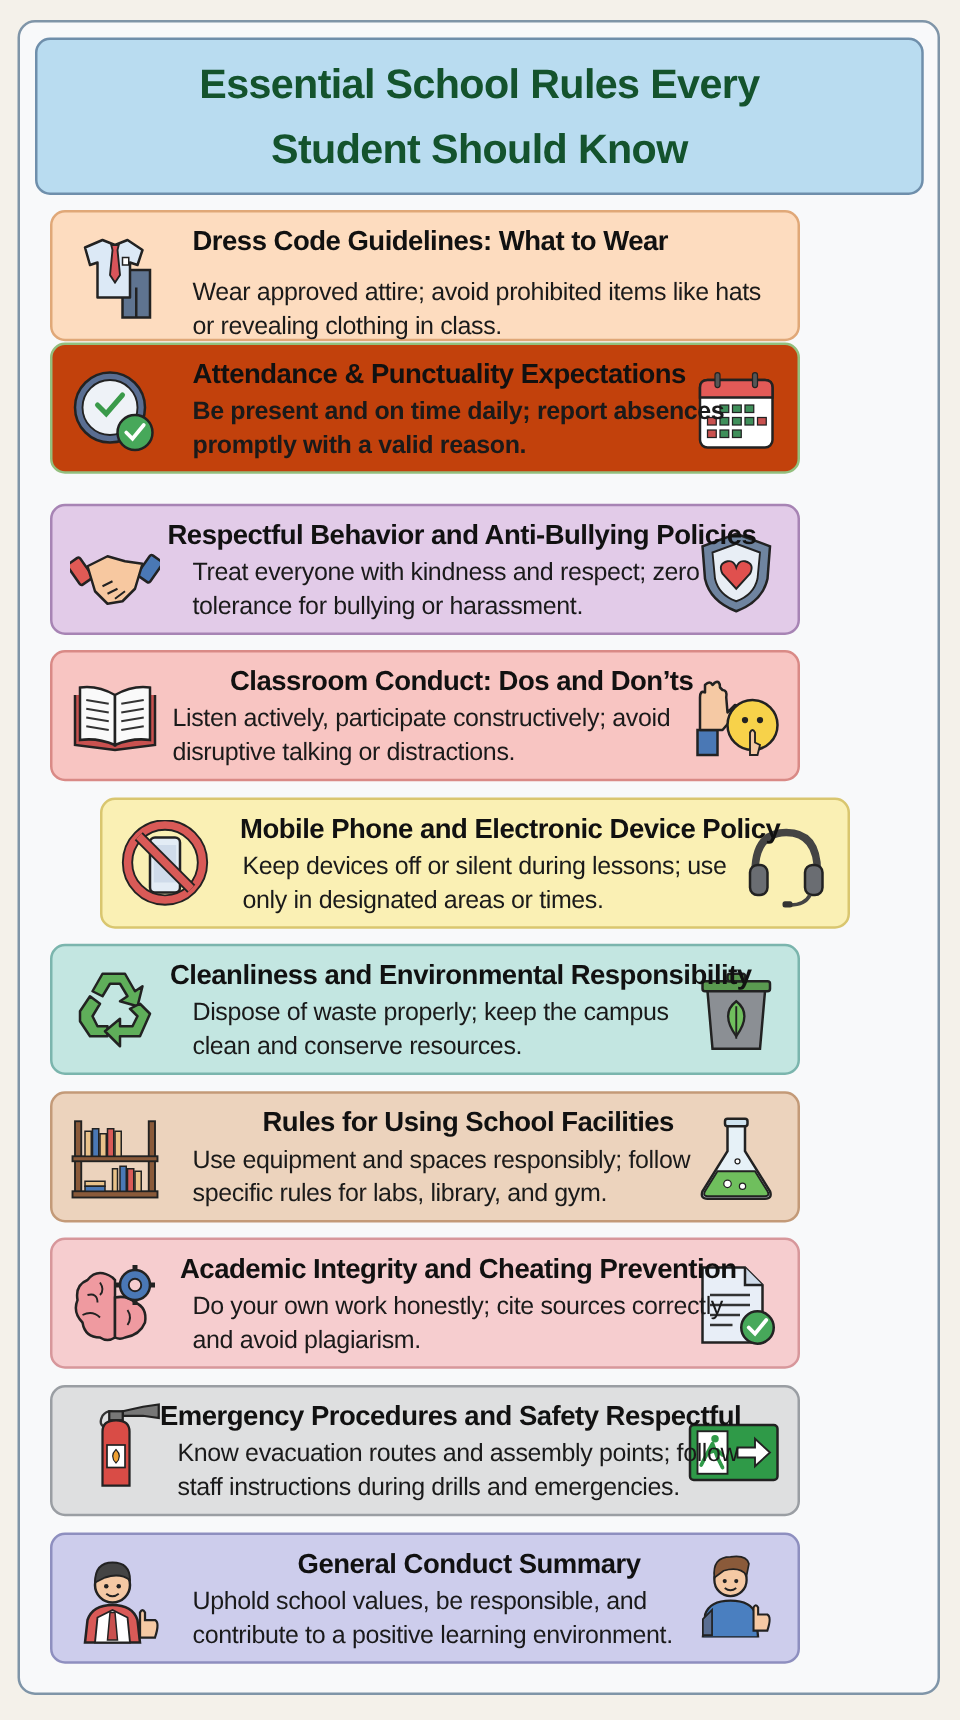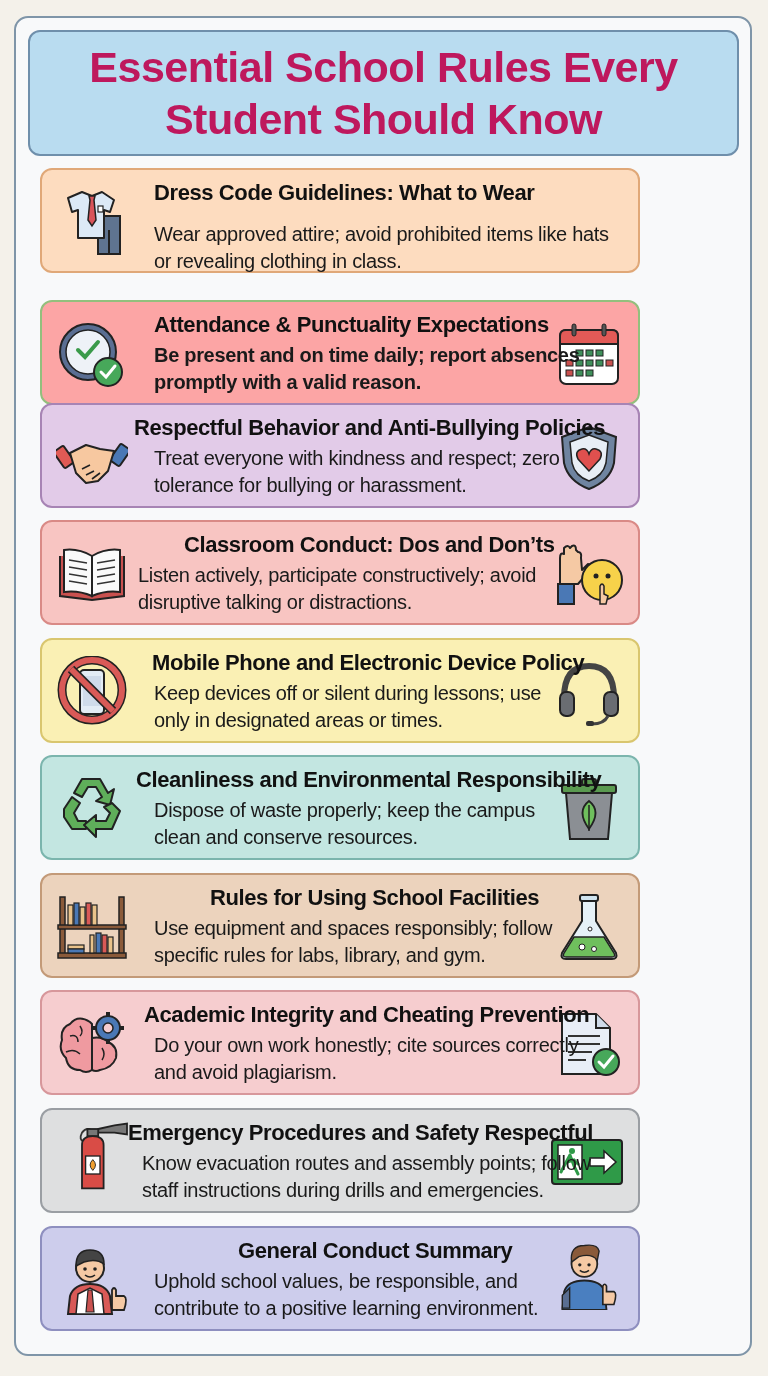--- a/index.html
+++ b/index.html
@@ -14,21 +14,21 @@
     background: #f8f9fa; border: 2px solid #7f95a8; border-radius: 14px;
     box-sizing: border-box;
   }
   .header {
     position: absolute; left: 28px; top: 30px; width: 711px; height: 126px;
     background: #b9dcf0; border: 2px solid #6f8fab; border-radius: 12px;
     box-sizing: border-box;
     display: flex; align-items: center; justify-content: center; text-align: center;
   }
   .header h1 {
-    margin: 0; font-size: 43px; line-height: 52px; font-weight: 700; color: #be185d;
+    margin: 0; font-size: 33px; line-height: 52px; font-weight: 700; color: #14532d;
     letter-spacing: -0.5px;
   }
   .card {
     position: absolute; left: 40px; width: 600px; height: 105px;
     border-radius: 12px; border: 2px solid; box-sizing: border-box;
   }
   .card .icon-l { position: absolute; left: 14px; top: 16px; width: 72px; height: 72px; }
   .card .icon-r { position: absolute; right: 14px; top: 18px; width: 70px; height: 70px; }
   .card .title {
     position: absolute; top: 10px; font-size: 22px; font-weight: 700; color: #111;
@@ -61,21 +61,21 @@
       <path d="M33 10 L39 10 L38 14 L40 34 L36 40 L32 34 L34 14 Z" fill="#d9545a" stroke="#222" stroke-width="1.5"></path>
       <rect x="42" y="20" width="5" height="6" fill="#fff" stroke="#222" stroke-width="1.2"></rect>
     </svg>
   </div>
   <div class="title" style="left:112px;">Dress Code Guidelines: What to Wear</div>
   <div class="desc" style="left:112px;margin-top:11px;">
     <span>Wear approved attire; avoid prohibited items like hats</span><br><span>or revealing clothing in class.</span>
   </div>
 </div>
 
-<div class="card" style="top:300px;background:#fca5a5;border-color:#93bf7d;">
+<div class="card" style="top:274px;background:#c2410c;border-color:#93bf7d;">
   <div class="icon-l">
     <svg viewBox="0 0 72 72">
       <circle cx="32" cy="34" r="28" fill="#5a6e92" stroke="#222" stroke-width="2"></circle>
       <circle cx="32" cy="34" r="22" fill="#eef2f7" stroke="#222" stroke-width="1.5"></circle>
       <path d="M22 32 L29 39 L42 24" fill="none" stroke="#3a9a4a" stroke-width="4" stroke-linecap="round"></path>
       <circle cx="52" cy="54" r="14" fill="#47a85a" stroke="#222" stroke-width="2"></circle>
       <path d="M45 54 L50 59 L59 48" fill="none" stroke="#fff" stroke-width="3" stroke-linecap="round"></path>
     </svg>
   </div>
   <div class="icon-r">
@@ -154,21 +154,21 @@
         <circle cx="54" cy="36" r="2.5" fill="#222"></circle>
       <path d="M46 64 L46 46 Q48 42 50 46 L50 54 L54 56 L52 64 Z" fill="#f5c9a4" stroke="#222" stroke-width="1.5"></path>
     </svg>
   </div>
   <div class="title" style="left:142px;">Classroom Conduct: Dos and Don’ts</div>
   <div class="desc" style="left:96px;">
     <span>Listen actively, participate constructively; avoid</span><br><span>disruptive talking or distractions.</span>
   </div>
 </div>
 
-<div class="card" style="top:638px;background:#faf0b4;border-color:#d9c66f;">
+<div class="card" style="top:638px;background:#faf0b4;border-color:#d9c66f;margin-left:40px;">
   <div class="icon-l">
     <svg viewBox="0 0 72 72">
       <rect x="24" y="14" width="24" height="44" rx="4" fill="#e3ecf5" stroke="#222" stroke-width="2"></rect>
       <rect x="27" y="20" width="18" height="30" fill="#cfdbea"></rect>
       <circle cx="36" cy="34" r="30" fill="none" stroke="#222" stroke-width="9"></circle>
       <circle cx="36" cy="34" r="30" fill="none" stroke="#d95a57" stroke-width="6"></circle>
       <line x1="15" y1="13" x2="57" y2="55" stroke="#222" stroke-width="9"></line>
       <line x1="15" y1="13" x2="57" y2="55" stroke="#d95a57" stroke-width="6"></line>
     </svg>
   </div>

